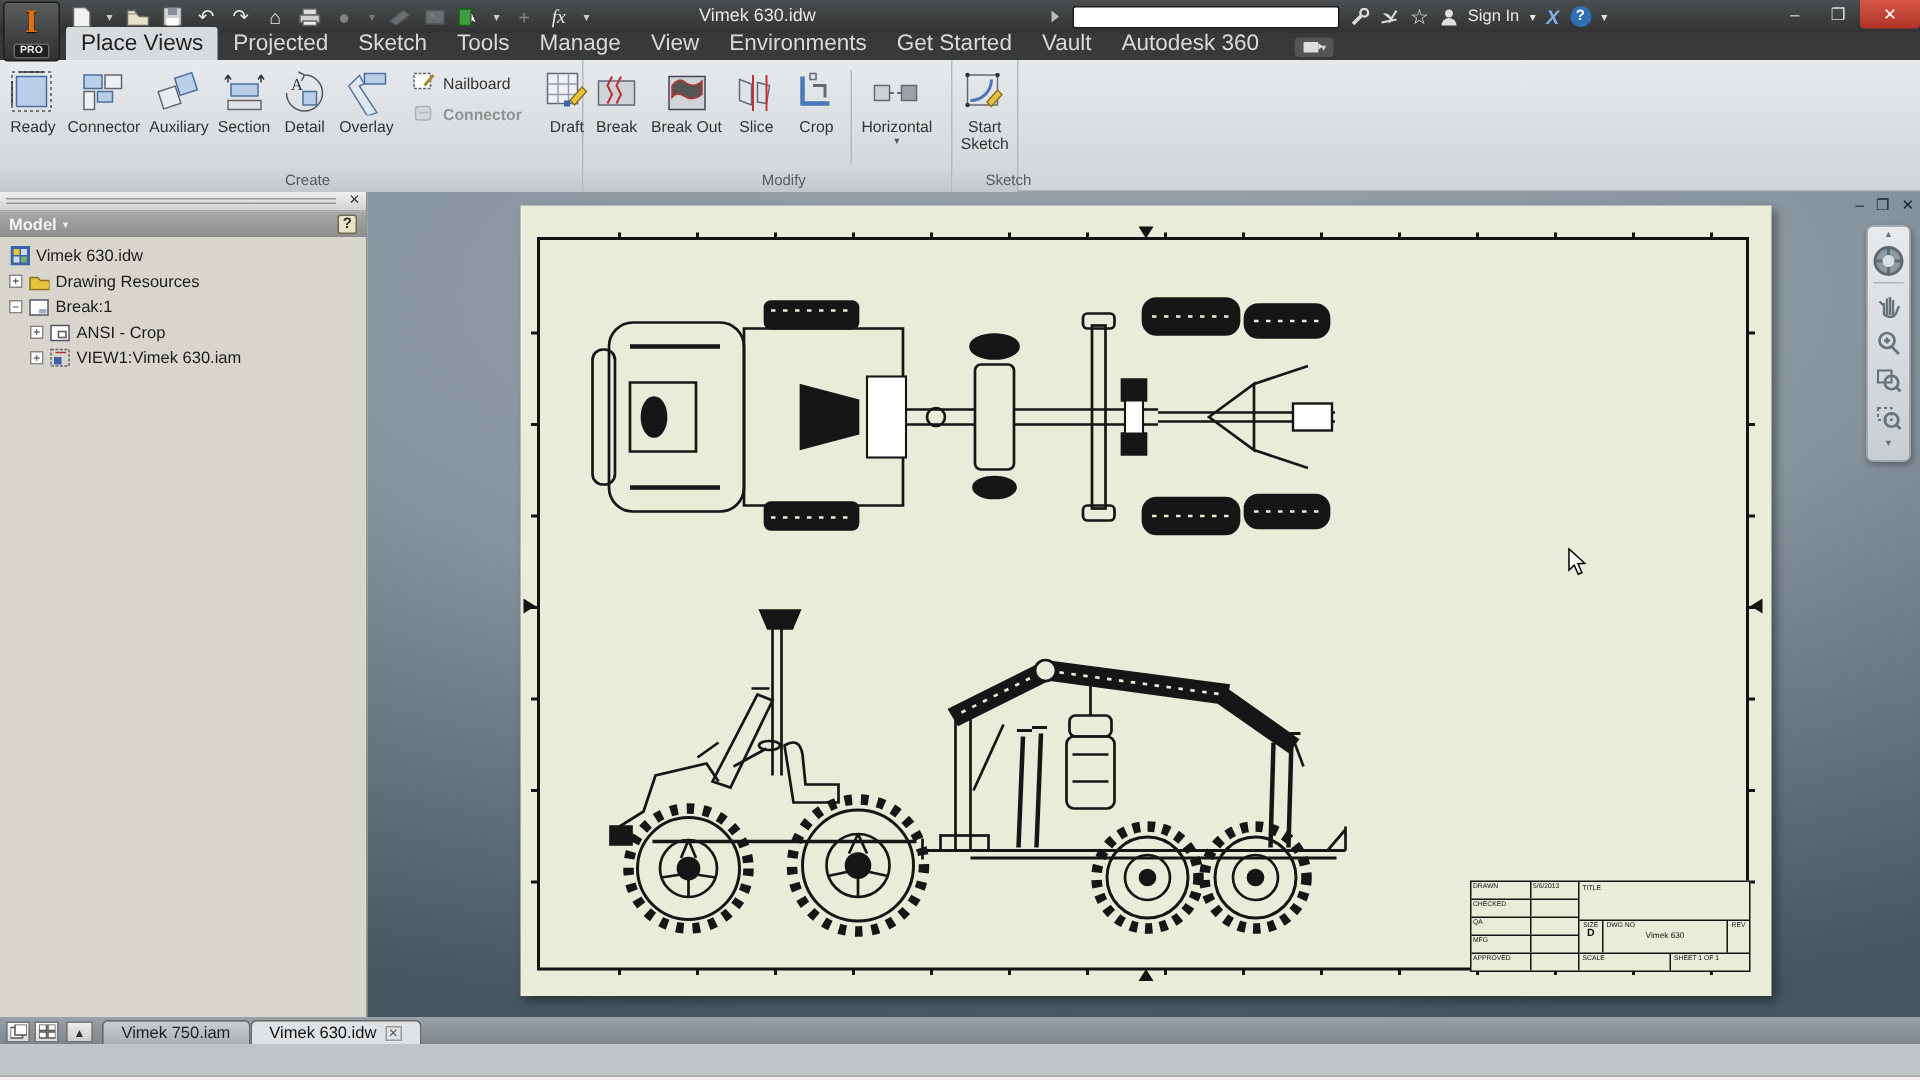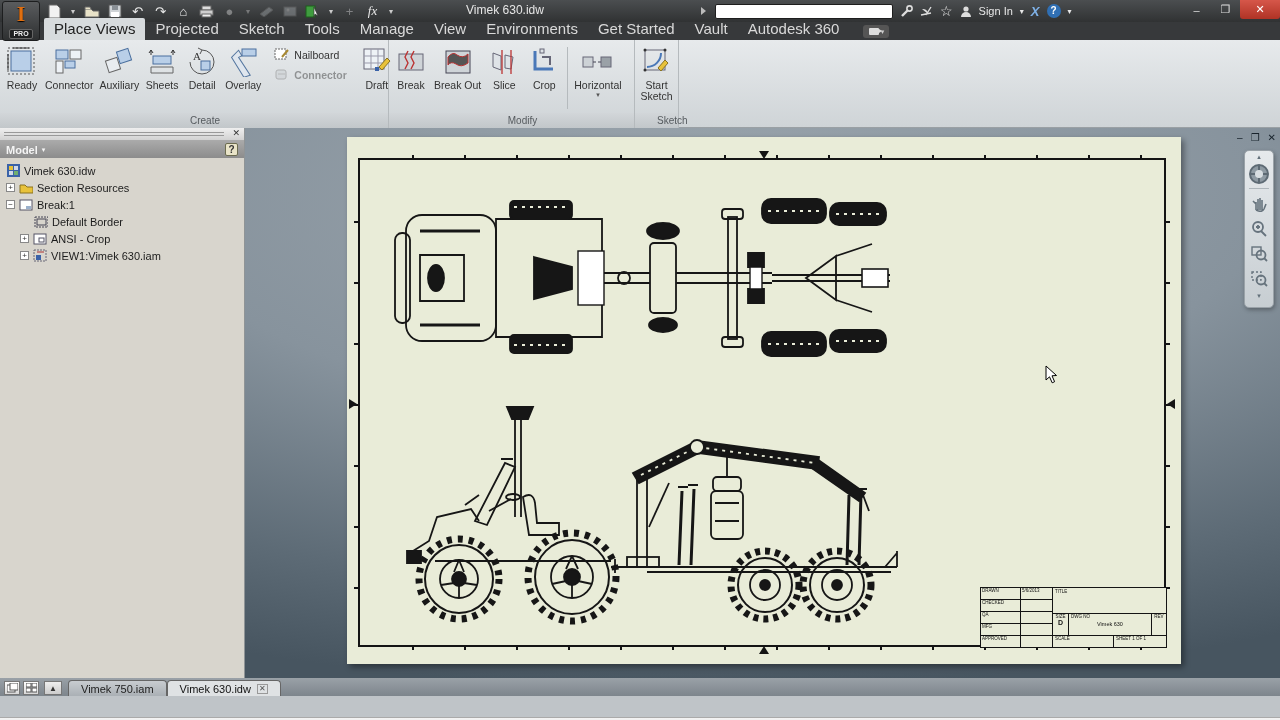--- a/index.html
+++ b/index.html
@@ -318,21 +318,21 @@
           <span class="rlabel">Auxiliary</span>
         </div>
         <div class="rbtn">
           <span class="ric">
             <svg width="30" height="30">
                 <path d="M4,8 v-5 m0,0 l-2,3 m2,-3 l2,3 M26,8 v-5 m0,0 l-2,3 m2,-3 l2,3" stroke="#333" fill="none"></path>
                 <rect x="6" y="9" width="18" height="8" fill="#b9cfe8" stroke="#4a6f9e"></rect>
                 <path d="M4,20 h22 v6 h-22 z" fill="none" stroke="#666"></path>
               </svg>
             </span>
-          <span class="rlabel">Sheets</span>
+          <span class="rlabel">Section</span>
         </div>
         <div class="rbtn">
           <span class="ric">
             <svg width="30" height="30">
                 <path d="M15,3 a12,12 0 1 1 -12,12" fill="none" stroke="#555"></path>
                 <path d="M15,3 l-4,-2 m4,2 l-2,4" stroke="#555" fill="none"></path>
                 <text x="6" y="13" font-size="11" fill="#333" font-family="serif">A</text>
                 <rect x="14" y="14" width="9" height="9" fill="#b9cfe8" stroke="#4a6f9e"></rect>
               </svg>
             </span>
@@ -487,40 +487,31 @@
             </span>
           <span class="tlabel">Vimek 630.idw</span>
         </div>
         <div class="trow" style="padding-left:2px">
           <span class="expander">+</span>
           <span class="ticon">
             <svg width="15" height="12">
                 <path d="M1,3 h5 l2,2 h6 v6 h-13 z" fill="#e8c23a" stroke="#8a7320"></path>
               </svg>
             </span>
-          <span class="tlabel">Section Resources</span>
+          <span class="tlabel">Drawing Resources</span>
         </div>
         <div class="trow" style="padding-left:2px">
           <span class="expander">−</span>
           <span class="ticon">
             <svg width="14" height="12">
                 <rect x="1" y="1" width="12" height="10" fill="#fff" stroke="#556"></rect>
                 <rect x="7" y="7" width="5" height="3" fill="#9ab0cc"></rect>
               </svg>
             </span>
           <span class="tlabel">Break:1</span>
-        </div>
-        <div class="trow" style="padding-left:30px">
-          <span class="ticon">
-            <svg width="15" height="12">
-                <rect x="1" y="1" width="13" height="10" fill="none" stroke="#445" stroke-dasharray="2 1"></rect>
-                <rect x="3" y="3" width="9" height="6" fill="none" stroke="#445"></rect>
-              </svg>
-            </span>
-          <span class="tlabel">Default Border</span>
         </div>
         <div class="trow" style="padding-left:16px">
           <span class="expander">+</span>
           <span class="ticon">
             <svg width="14" height="12">
                 <rect x="1" y="1" width="12" height="10" fill="#fff" stroke="#556"></rect>
                 <rect x="6" y="5" width="5" height="4" fill="none" stroke="#556"></rect>
               </svg>
             </span>
           <span class="tlabel">ANSI - Crop</span>

